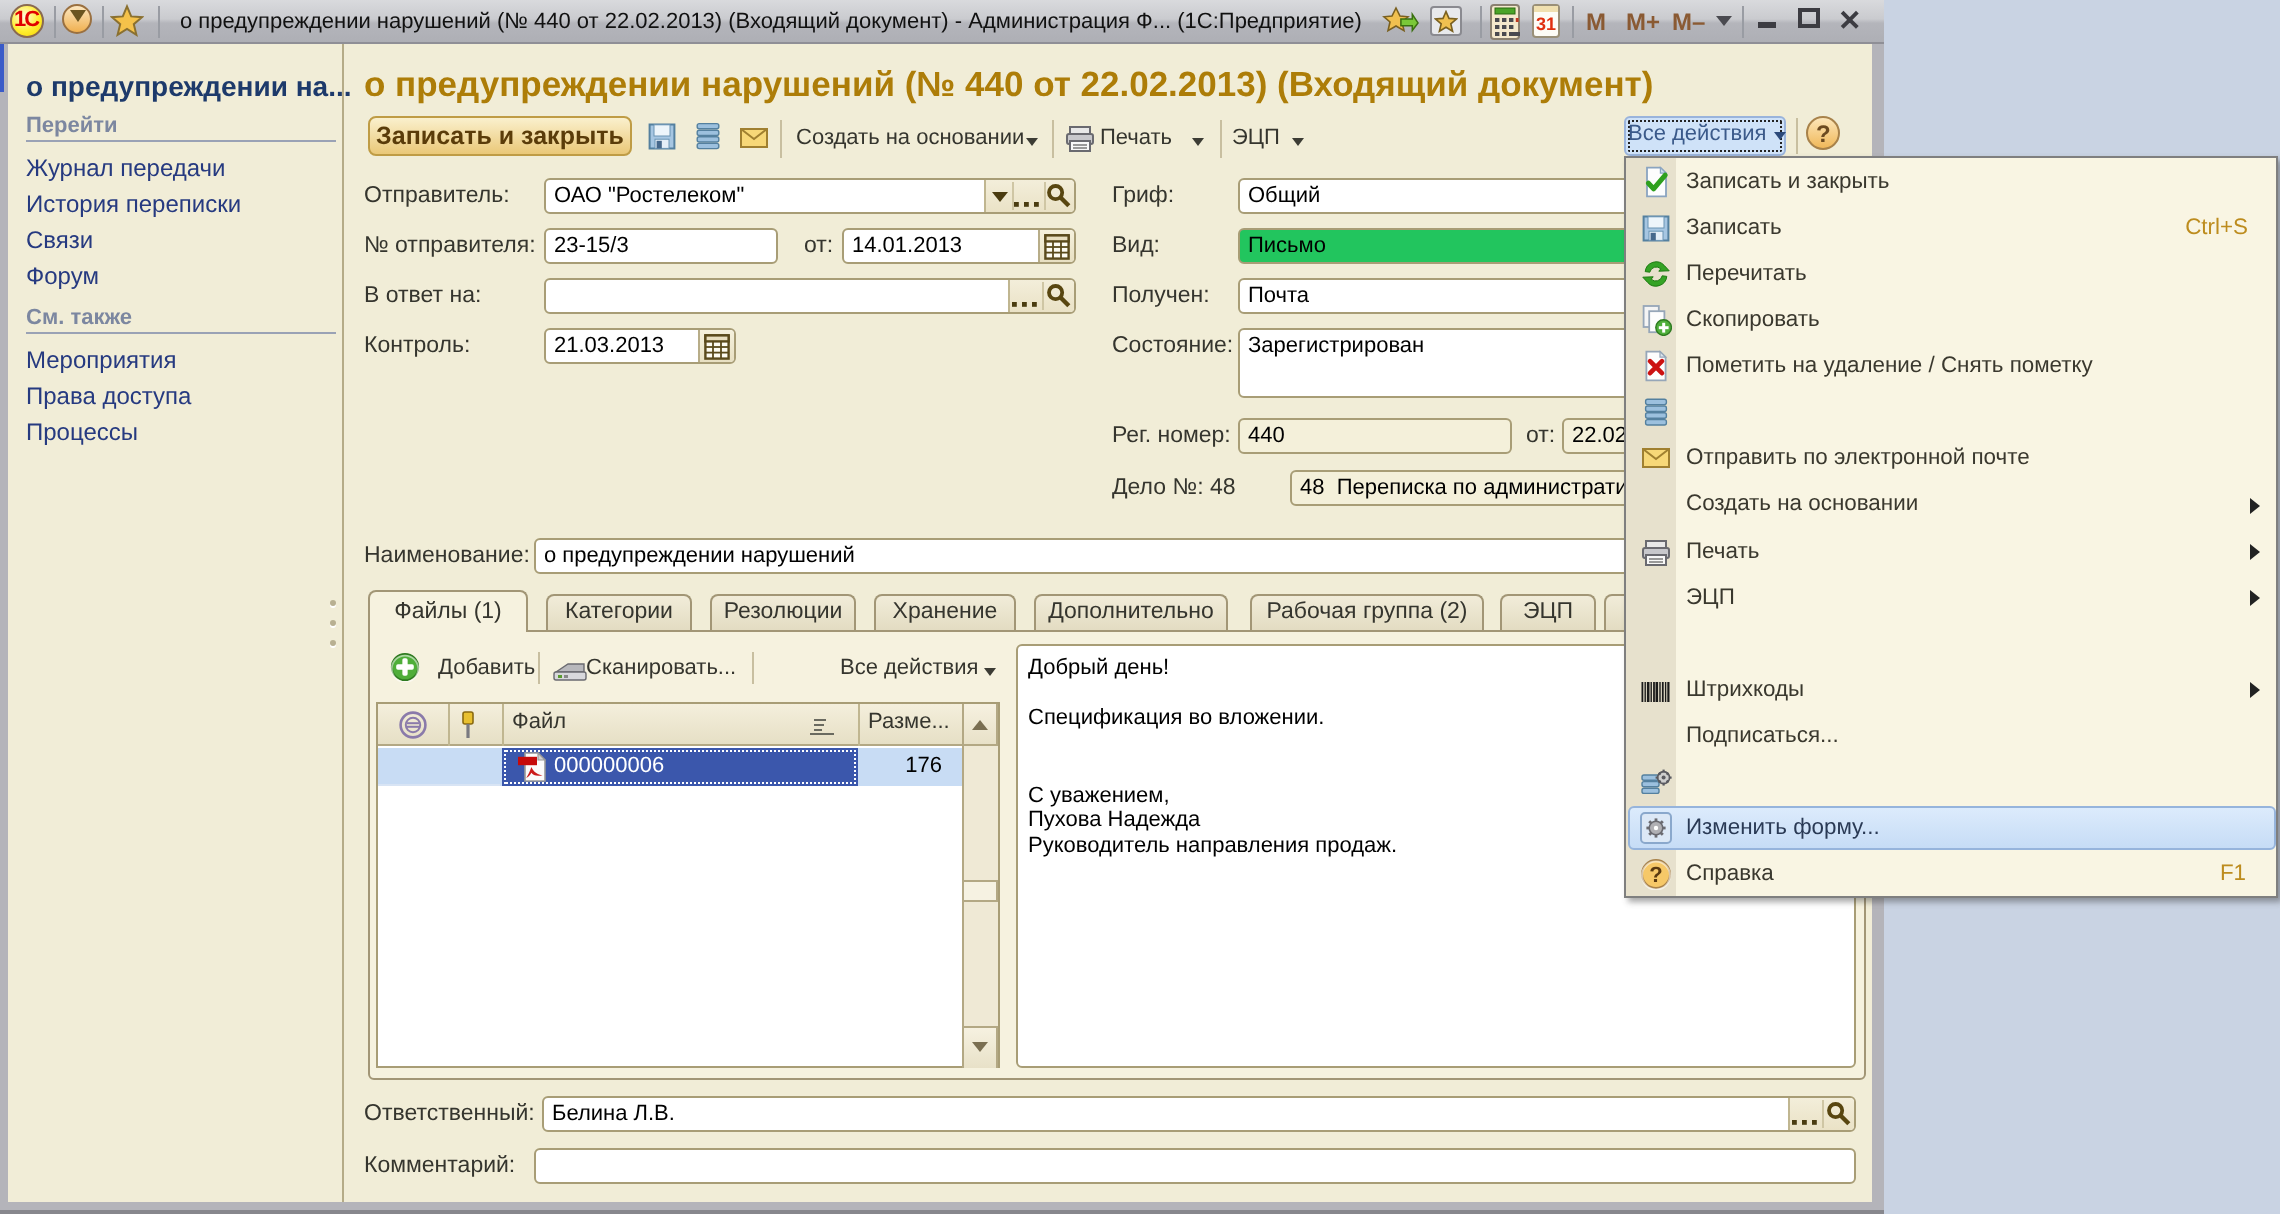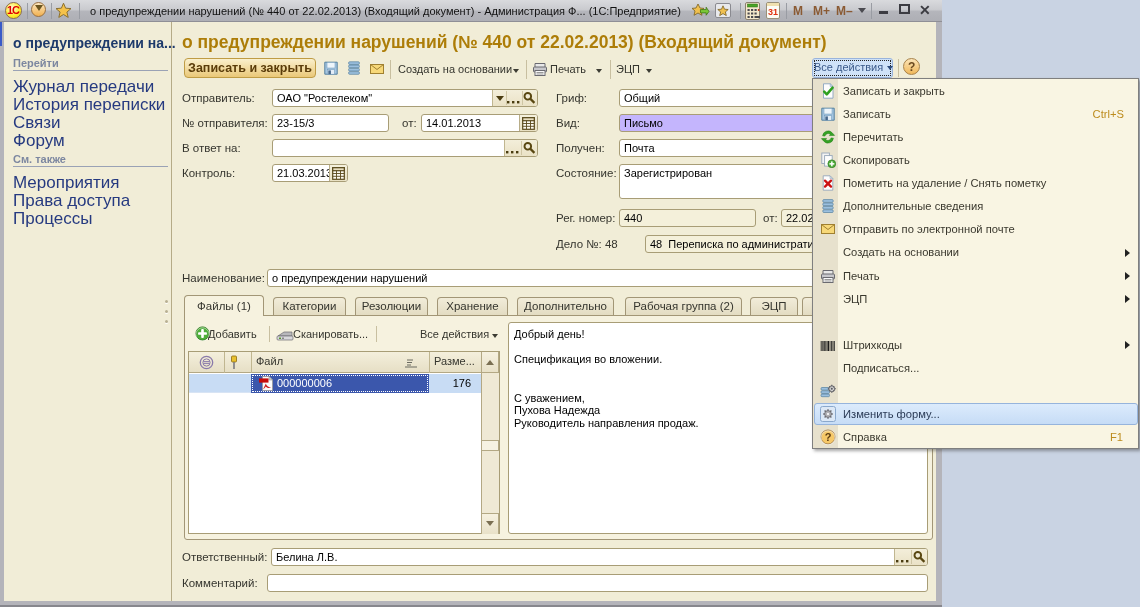--- a/index.html
+++ b/index.html
@@ -1,19 +1,19 @@
 <!DOCTYPE html>
 <html><head><meta charset="utf-8"><style>
 *{margin:0;padding:0;box-sizing:border-box;}
 html,body{width:1140px;height:607px;}
 body{position:relative;font-family:"Liberation Sans",sans-serif;background:#c9d3e3;overflow:hidden;font-size:12px;color:#333;}
 .a{position:absolute;}
 .inp{position:absolute;background:#fff;border:1px solid #a89d76;border-radius:3px;font-size:11px;color:#000;padding:1px 4px;line-height:14px;}
 .lbl{position:absolute;font-size:11.5px;color:#35352e;white-space:nowrap;}
-.link{position:absolute;font-size:17px;color:#263a80;white-space:nowrap;}
+.link{position:absolute;font-size:12px;color:#263a80;white-space:nowrap;}
 .mitem{position:absolute;left:30px;font-size:11.2px;color:#3a382e;white-space:nowrap;height:23px;line-height:23px;}
 .micon{position:absolute;left:7px;width:16px;height:16px;}
 .sep{position:absolute;width:1px;background:#c8bfa0;}
 .tb{position:absolute;font-size:11px;color:#35352e;white-space:nowrap;}
 .tab{position:absolute;top:0;height:22px;border:1px solid #a29676;border-bottom:none;border-radius:4px 4px 0 0;background:linear-gradient(#f1ecd9,#e3dcc2);font-size:11.5px;text-align:center;color:#35352e;line-height:20px;}
 </style></head>
 <body>
 
 <div class="a" style="left:0;top:0;width:942px;height:607px;background:#b4b4ba;"></div>
 
@@ -185,38 +185,38 @@
         <rect x="5" y="0" width="2.4" height="2.4" fill="#4a3c10"></rect>
         <rect x="10" y="0" width="2.4" height="2.4" fill="#4a3c10"></rect>
       </svg>
   <div class="a" style="right:15px;top:1px;width:1px;height:14px;background:#cfc6a4;"></div>
   <svg class="a" style="right:1px;top:2px;" width="13" height="13" viewBox="0 0 13 13">
         <circle cx="4.8" cy="4.3" r="3.3" fill="none" stroke="#584610" stroke-width="1.9"></circle>
         <line x1="7.4" y1="6.9" x2="11.4" y2="10.9" stroke="#584610" stroke-width="2.2"></line>
       </svg>
 </div>
 <div class="lbl" style="left:182px;top:167px;">Контроль:</div>
-<div class="inp" style="left:272px;top:164px;width:76px;height:18px;padding-right:20px;">21.03.2013
+<div class="inp" style="left:272px;top:164px;width:96px;height:18px;padding-right:20px;">21.03.2013
   <div class="a" style="right:0;top:0;width:18px;height:16px;background:linear-gradient(#f5f1dd,#e8e0c2);border-left:1px solid #b8ad88;border-radius:0 2px 2px 0;"></div>
   <svg class="a" style="right:2px;top:1.5px;" width="13" height="13" viewBox="0 0 13 13">
         <rect x="0.7" y="0.7" width="11.6" height="11.6" fill="#fdfbf2" stroke="#5a4a1c" stroke-width="1.2"></rect>
         <rect x="0.7" y="0.7" width="11.6" height="3" fill="#e8dfc0" stroke="#5a4a1c" stroke-width="1.2"></rect>
         <g stroke="#5a4a1c" stroke-width="0.9">
           <line x1="4.5" y1="3.7" x2="4.5" y2="12"></line>
           <line x1="8.5" y1="3.7" x2="8.5" y2="12"></line>
           <line x1="0.7" y1="6.5" x2="12.3" y2="6.5"></line>
           <line x1="0.7" y1="9.3" x2="12.3" y2="9.3"></line>
         </g>
       </svg>
 </div>
 
 <div class="lbl" style="left:556px;top:92px;">Гриф:</div>
 <div class="inp" style="left:619px;top:89px;width:311px;height:18px;">Общий</div>
 <div class="lbl" style="left:556px;top:117px;">Вид:</div>
-<div class="inp" style="left:619px;top:114px;width:311px;height:18px;background:#c4b5fd;">Письмо</div>
+<div class="inp" style="left:619px;top:114px;width:311px;height:18px;background:#22c55e;">Письмо</div>
 <div class="lbl" style="left:556px;top:142px;">Получен:</div>
 <div class="inp" style="left:619px;top:139px;width:311px;height:18px;">Почта</div>
 <div class="lbl" style="left:556px;top:167px;">Состояние:</div>
 <div class="inp" style="left:619px;top:164px;width:311px;height:35px;">Зарегистрирован</div>
 <div class="lbl" style="left:556px;top:212px;">Рег. номер:</div>
 <div class="inp" style="left:619px;top:209px;width:137px;height:18px;background:#f4f0da;">440</div>
 <div class="lbl" style="left:763px;top:212px;">от:</div>
 <div class="inp" style="left:781px;top:209px;width:149px;height:18px;background:#f4f0da;">22.02.2013</div>
 <div class="lbl" style="left:556px;top:238px;">Дело №: 48</div>
 <div class="inp" style="left:645px;top:235px;width:285px;height:18px;background:#f4f0da;">48&nbsp; Переписка по администрати</div>
@@ -238,21 +238,21 @@
 
 <div class="a" style="left:184px;top:315px;width:749px;height:225px;background:#f6f2df;border:1px solid #a29676;border-radius:0 3px 3px 3px;z-index:2;"></div>
 
 <div class="a" style="left:186px;top:326px;width:312px;height:18px;z-index:3;">
   <svg class="a" style="left:9px;top:0px;" width="15" height="15" viewBox="0 0 17 17">
         <circle cx="8.5" cy="8.5" r="7.5" fill="#4fae3a" stroke="#2e7a20"></circle>
         <circle cx="8.5" cy="8.5" r="7.5" fill="none" stroke="#ffffff88" stroke-width="1" transform="translate(0,1)"></circle>
         <rect x="7" y="3.5" width="3" height="10" rx="1" fill="#fff"></rect>
         <rect x="3.5" y="7" width="10" height="3" rx="1" fill="#fff"></rect>
       </svg>
-  <div class="tb" style="left:22px;top:2px;">Добавить</div>
+  <div class="tb" style="left:33px;top:2px;">Добавить</div>
   <div class="sep" style="left:83px;top:0px;height:16px;"></div>
   <svg class="a" style="left:90px;top:2px;" width="18" height="14" viewBox="0 0 18 14">
         <path d="M2 8 L8 4 L16 4 L16 8 Z" fill="#b8b8bc" stroke="#6a6a70" stroke-width="0.7"></path>
         <rect x="1" y="8" width="16" height="4" rx="1" fill="#d8d8dc" stroke="#6a6a70" stroke-width="0.7"></rect>
         <rect x="3" y="9.5" width="2" height="1.5" fill="#5a9a30"></rect>
         <rect x="6" y="9.5" width="2" height="1.5" fill="#888"></rect>
       </svg>
   <div class="tb" style="left:107px;top:2px;">Сканировать...</div>
       <div class="sep" style="left:190px;top:0px;height:16px;"></div>
 
@@ -335,21 +335,20 @@
 </div>
 
 <div id="menu" class="a" style="left:812px;top:78px;width:327px;height:371px;background:#f9f5e3;border:1px solid #7f7f7f;box-shadow:2px 2px 3px rgba(60,60,60,0.45);z-index:10;">
   <div class="a" style="left:0;top:0;width:25px;height:369px;background:#e7e1cd;"></div>
   
   <div class="mitem" style="top:1px;">Записать и закрыть</div>
   <div class="mitem" style="top:24px;">Записать</div>
   <div class="mitem" style="top:47px;">Перечитать</div>
   <div class="mitem" style="top:70px;">Скопировать</div>
   <div class="mitem" style="top:93px;">Пометить на удаление / Снять пометку</div>
-  <div class="mitem" style="top:116px;">Дополнительные сведения</div>
   <div class="mitem" style="top:139px;">Отправить по электронной почте</div>
   <div class="mitem" style="top:162px;">Создать на основании</div>
   <div class="mitem" style="top:186px;">Печать</div>
   <div class="mitem" style="top:209px;">ЭЦП</div>
   <div class="mitem" style="top:255px;">Штрихкоды</div>
   <div class="mitem" style="top:278px;">Подписаться...</div>
   
   <div class="a" style="left:1px;top:324px;width:324px;height:22px;background:linear-gradient(#dcebfc,#c6dcf6);border:1px solid #96b4dc;border-radius:3px;"></div>
   <div class="mitem" style="top:324px;color:#2a3a55;">Изменить форму...</div>
   <div class="mitem" style="top:347px;">Справка</div>

